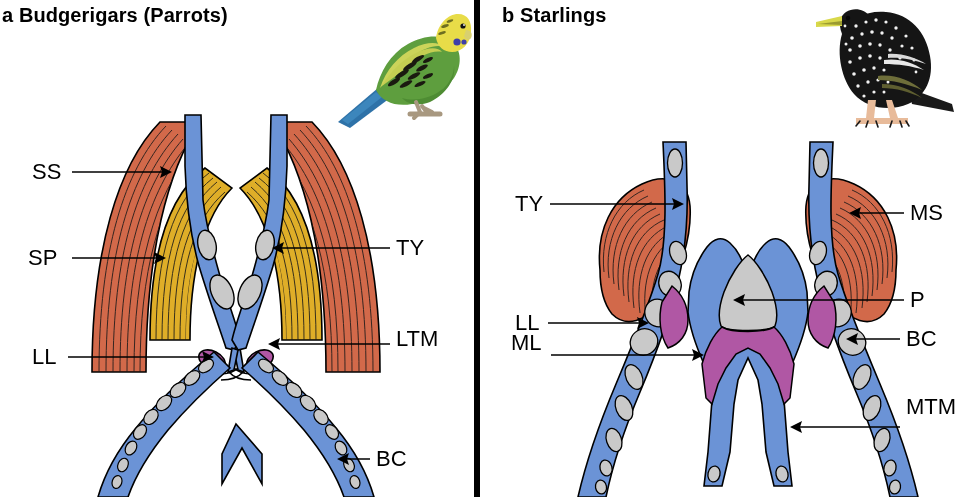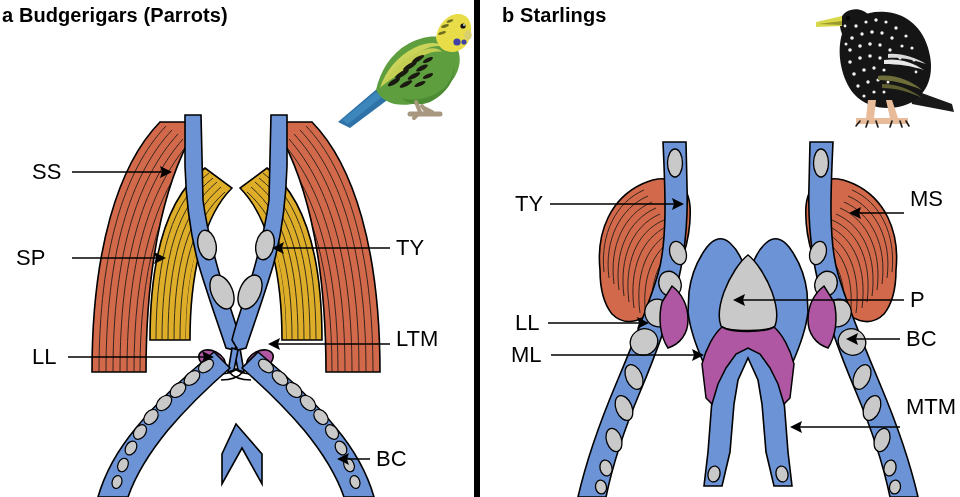--- a/index.html
+++ b/index.html
@@ -229,21 +229,21 @@
         <path d="M172 172 L160 166 L162 172 L160 178 Z"></path>
         <path d="M166 258 L154 252 L156 258 L154 264 Z"></path>
         <path d="M214 357 L202 351 L204 357 L202 363 Z"></path>
         <path d="M272 248 L284 242 L282 248 L284 254 Z"></path>
         <path d="M268 344 L280 338 L278 344 L280 350 Z"></path>
         <path d="M337 459 L349 453 L347 459 L349 465 Z"></path>
       </g>
     </svg>
 
     <div class="lbl" style="left:32px;top:161px;">SS</div>
-    <div class="lbl" style="left:16px;top:247px;">SP</div>
+    <div class="lbl" style="left:28px;top:247px;">SP</div>
     <div class="lbl" style="left:32px;top:346px;">LL</div>
     <div class="lbl" style="left:396px;top:237px;">TY</div>
     <div class="lbl" style="left:396px;top:328px;">LTM</div>
     <div class="lbl" style="left:376px;top:448px;">BC</div>
   </div>
 
   <div class="divider"></div>
 
   <div class="panel" id="panel-b">
     <div class="panel-title" id="title-b" style="left:6px;">b Starlings</div>
@@ -466,19 +466,19 @@
       <path d="M704 355 L692 349 L694 355 L692 361 Z"></path>
       <path d="M849 213 L861 207 L859 213 L861 219 Z"></path>
       <path d="M733 300 L745 294 L743 300 L745 306 Z"></path>
       <path d="M846 339 L858 333 L856 339 L858 345 Z"></path>
       <path d="M790 427 L802 421 L800 427 L802 433 Z"></path>
     </g>
   </svg>
 
   <div class="lbl" style="left:515px;top:193px;">TY</div>
   <div class="lbl" style="left:515px;top:312px;">LL</div>
-  <div class="lbl" style="left:511px;top:344px;">ML</div>
-  <div class="lbl" style="left:910px;top:188px;">MS</div>
+  <div class="lbl" style="left:511px;top:332px;">ML</div>
+  <div class="lbl" style="left:910px;top:202px;">MS</div>
   <div class="lbl" style="left:910px;top:289px;">P</div>
   <div class="lbl" style="left:906px;top:328px;">BC</div>
   <div class="lbl" style="left:906px;top:396px;">MTM</div>
 
 </div>
 
 </body></html>

